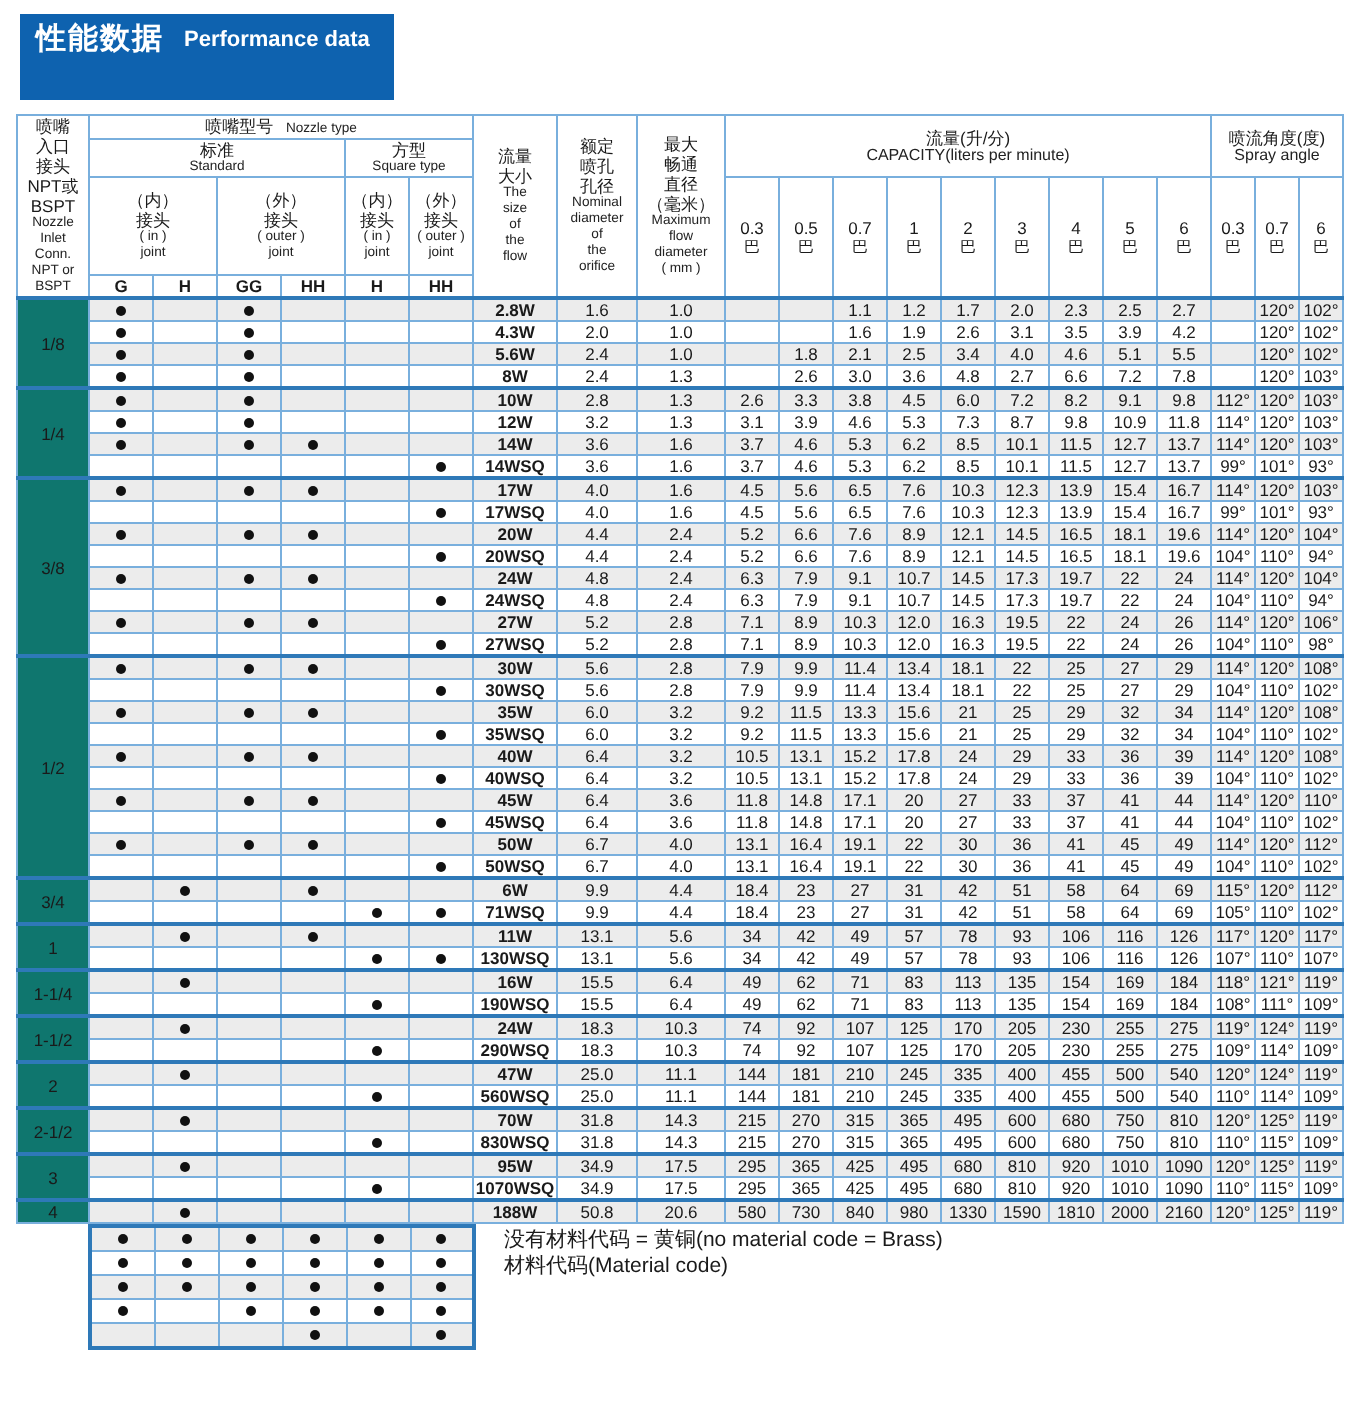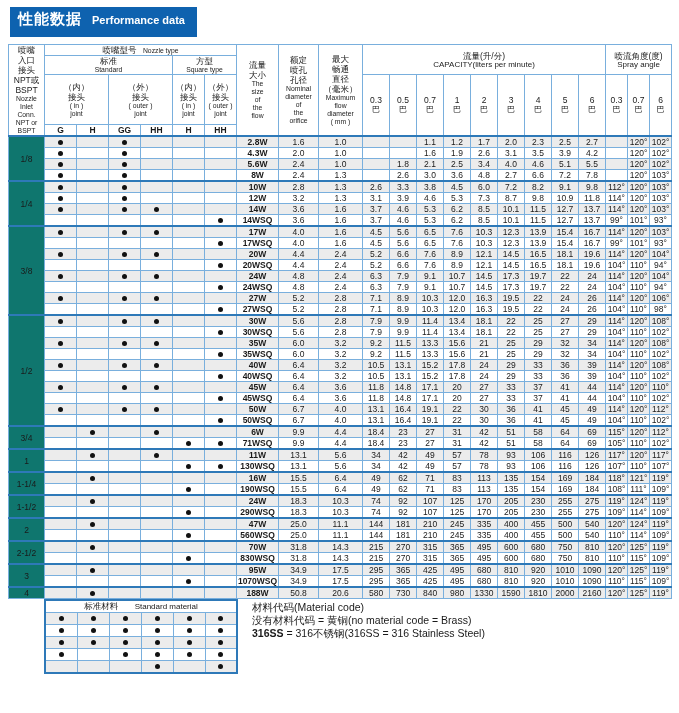--- a/index.html
+++ b/index.html
@@ -1,17 +1,17 @@
 <!DOCTYPE html>
 <html><head>
 <meta charset="utf-8">
 <style>
   html,body{margin:0;padding:0;background:#fff;}
   body{width:679px;height:713px;font-family:"Liberation Sans","DejaVu Sans",sans-serif;color:#1a1a1a;position:relative;overflow:hidden;}
-  .title-bar{display:inline-flex;align-items:center;margin:7px 0 0 10px;background:#0e62af;color:#fff;padding:2px 12px 7px 8px;height:21px;}
+  .title-bar{display:inline-flex;align-items:center;margin:7px 0 0 10px;background:#0e62af;color:#fff;padding:2px 12px 20px 8px;height:21px;}
   .title-zh{font-size:15px;font-weight:bold;letter-spacing:1px;}
   .title-en{font-size:11px;font-weight:bold;margin-left:10px;}
   table.perf{border-collapse:collapse;table-layout:fixed;margin:7px 0 0 8px;width:663px;border:1px solid #a21caf;}
   table.perf td{border:1px solid #79afdd;text-align:center;vertical-align:middle;padding:0;font-size:8.5px;line-height:10px;height:10px;overflow:hidden;}
   thead td{background:#fff;}
   .zh{display:block;white-space:pre-line;font-size:8.5px;line-height:10px;}
   .en{display:block;white-space:pre-line;font-size:6.8px;line-height:8px;color:#222;}
   .hdr-r1 td{height:20px;}
   .hdr-r2 td{height:26px;}
   .hdr-r3 td{height:44px;}
@@ -1183,26 +1183,20 @@
   <table class="material">
     <colgroup>
       <col style="width:32px">
         <col style="width:32px">
         <col style="width:32px">
         <col style="width:32px">
         <col style="width:32px">
         <col style="width:32px">
     </colgroup>
     <tbody id="mat-body">
-      <tr>
-        <td colspan="6" class="mat-header">
-          <span>标准材料</span>
-          <span class="mh-en">Standard material</span>
-        </td>
-      </tr>
     <tr class="alt">
           <td><span class="dot"></span></td>
           <td><span class="dot"></span></td>
           <td><span class="dot"></span></td>
           <td><span class="dot"></span></td>
           <td><span class="dot"></span></td>
           <td><span class="dot"></span></td>
         </tr>
         <tr>
           <td><span class="dot"></span></td>
@@ -1232,20 +1226,19 @@
           <td></td>
           <td></td>
           <td></td>
           <td><span class="dot"></span></td>
           <td></td>
           <td><span class="dot"></span></td>
         </tr>
       </tbody>
   </table>
   <div class="legend" id="legend">
+      <div class="legend-line">没有材料代码 = 黄铜(no material code = Brass)</div>
       <div class="legend-line">材料代码(Material code)</div>
-      <div class="legend-line">没有材料代码 = 黄铜(no material code = Brass)</div>
-      <div class="legend-line"><b>316SS</b> = 316不锈钢(316SS = 316 Stainless Steel)</div>
     </div>
 </div>
 
 
 
 
 </body></html>

